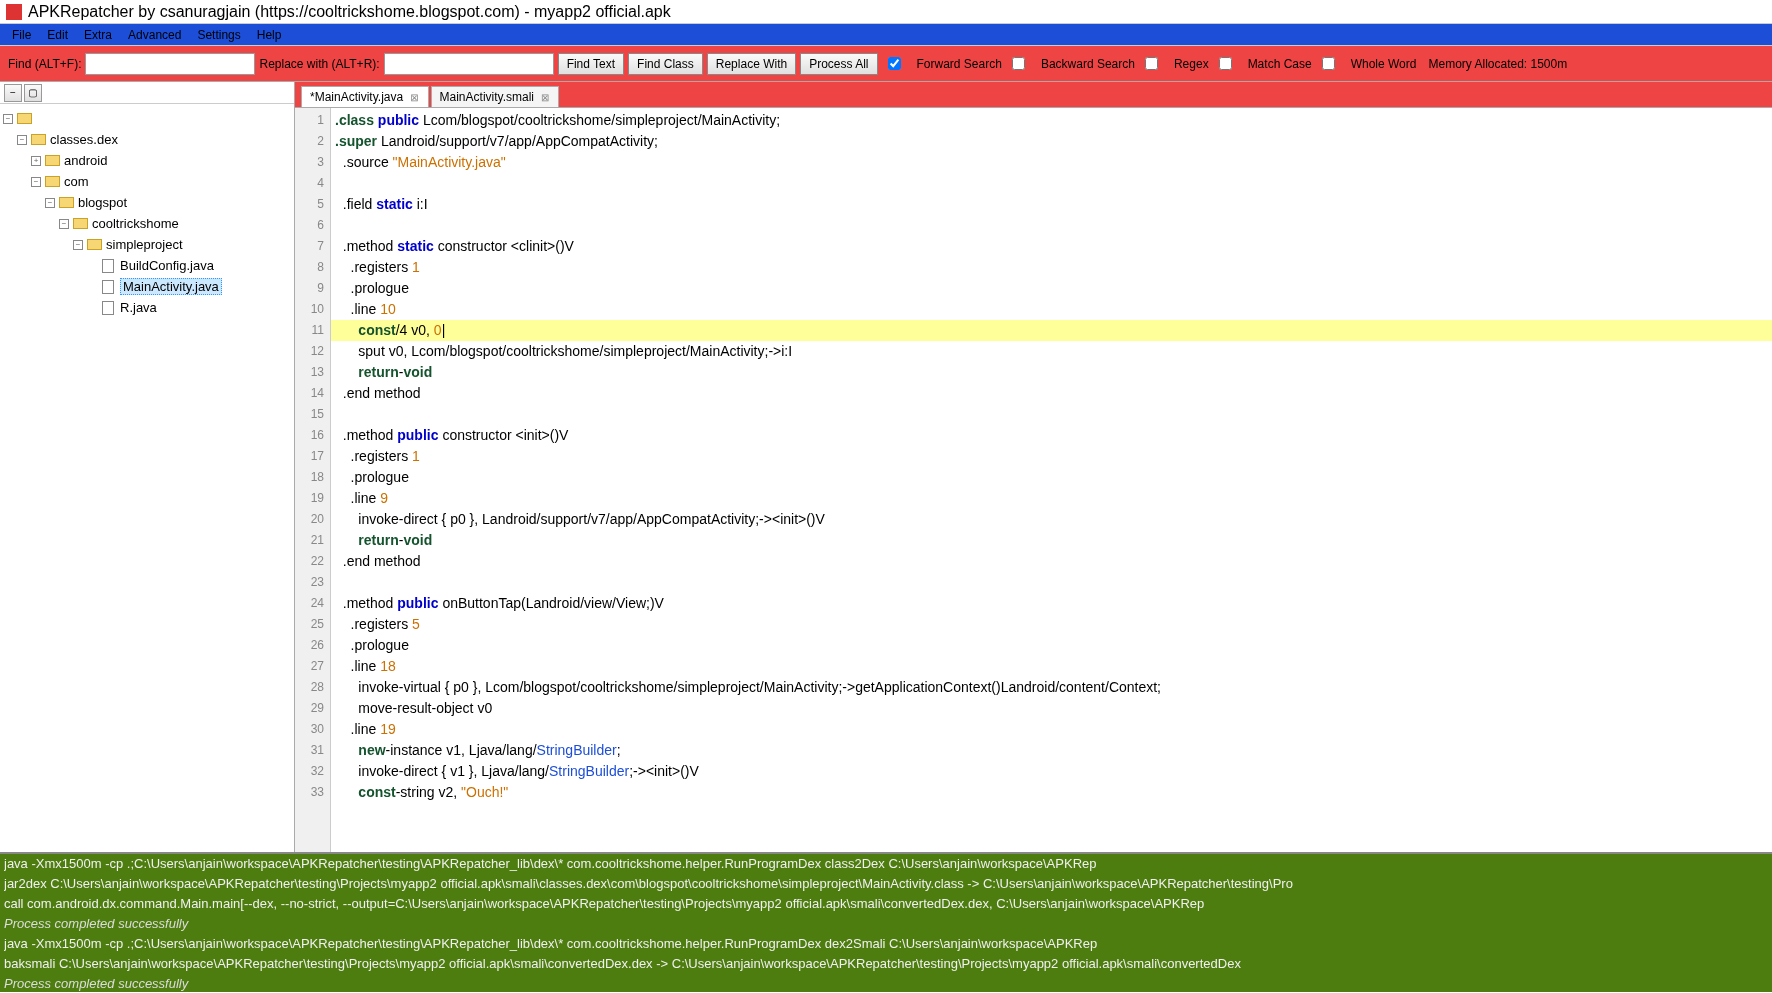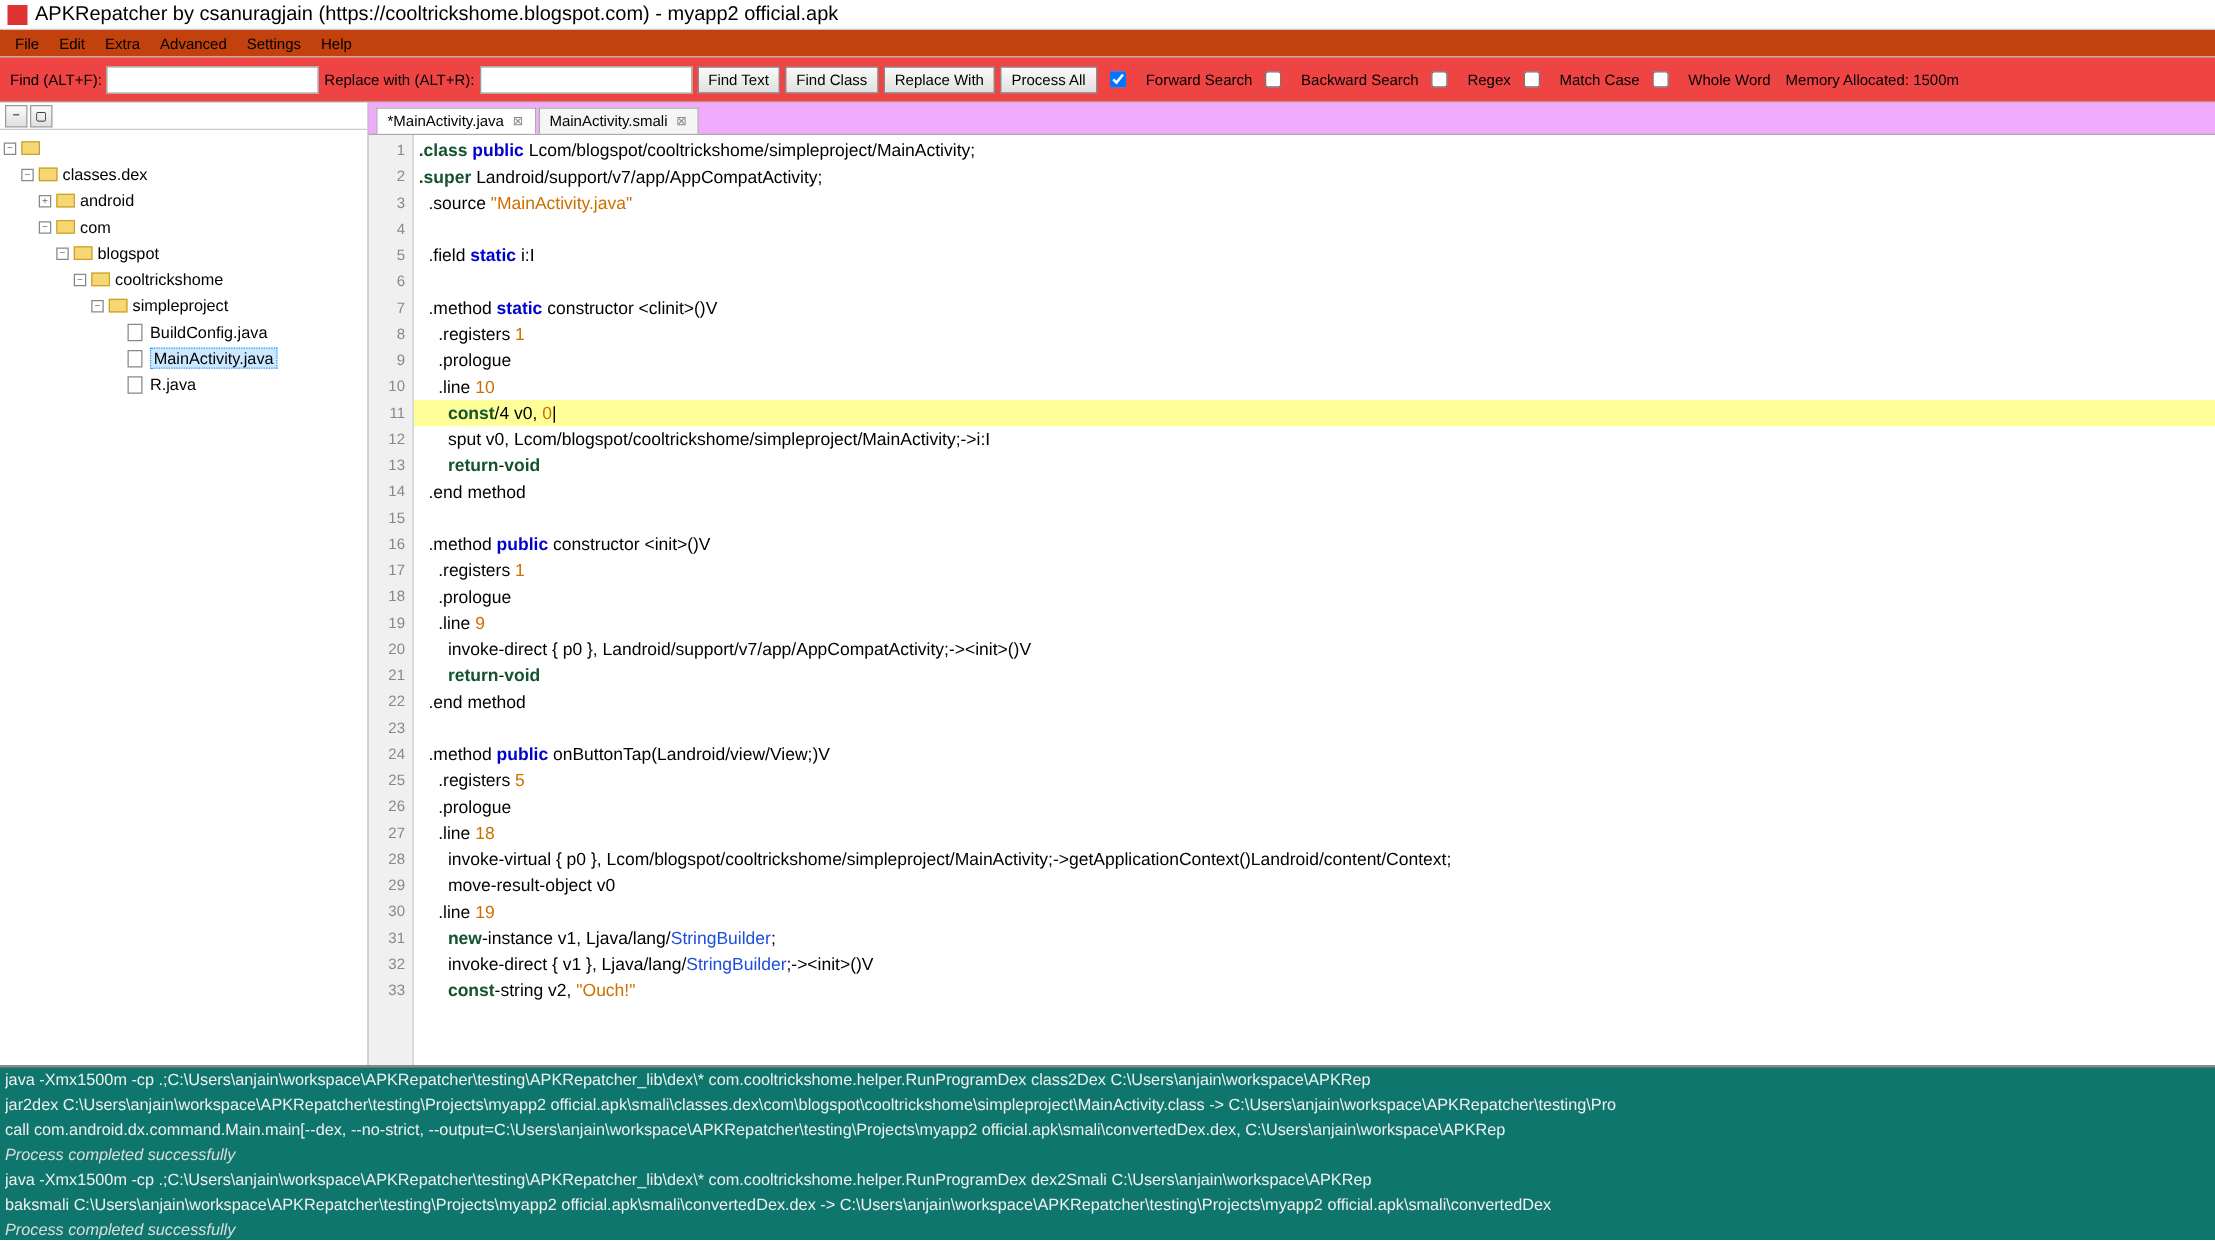--- a/index.html
+++ b/index.html
@@ -2,21 +2,21 @@
 <html><head>
 <meta charset="utf-8">
 <style>
 * { margin: 0; padding: 0; box-sizing: border-box; font-family: Tahoma, Arial, sans-serif; }
 body { background: #fff; overflow: hidden; width: 1772px; height: 993px; }
 
 .titlebar { background: #fff; border-bottom: 1px solid #ccc; padding: 2px 6px; display: flex; align-items: center; height: 24px; }
 .titlebar-icon { width: 16px; height: 16px; margin-right: 6px; background: #d33; display: inline-block; }
 .titlebar-text { font-size: 16px; }
 
-.menubar { background: #c2410c; border-bottom: 1px solid #ccc; padding: 2px 4px; height: 22px; display: flex; align-items: center; }
+.menubar { background: #1d4ed8; border-bottom: 1px solid #ccc; padding: 2px 4px; height: 22px; display: flex; align-items: center; }
 .menu-item { font-size: 12px; padding: 2px 8px; cursor: pointer; }
 
 .toolbar { background: #ef4444; border-bottom: 1px solid #aaa; padding: 6px 8px; display: flex; align-items: center; gap: 4px; height: 36px; }
 .toolbar-label { font-size: 12px; }
 .toolbar-input { border: 1px solid #999; background: #fff; height: 22px; padding: 0 4px; font-size: 12px; }
 .toolbar-input.find { width: 170px; }
 .toolbar-input.replace { width: 170px; }
 .toolbar-btn { background: linear-gradient(#fafafa,#e0e0e0); border: 1px solid #888; padding: 3px 8px; font-size: 12px; cursor: pointer; }
 .toolbar-checkbox { display: flex; align-items: center; gap: 16px; font-size: 12px; margin-left: 6px; }
 .toolbar-checkbox input { width: 13px; height: 13px; }
@@ -32,38 +32,38 @@
 .tree-toggle { width: 12px; height: 12px; text-align: center; font-size: 9px; color: #666; user-select: none; display: inline-flex; align-items: center; justify-content: center; margin-right: 2px; }
 .tree-spacer { display: inline-block; width: 14px; }
 .tree-icon { width: 16px; height: 13px; margin-right: 4px; display: inline-flex; align-items: center; justify-content: center; }
 .folder-icon { background: #f7d774; border: 1px solid #c9a227; width: 15px; height: 11px; }
 .file-icon { background: #fff; border: 1px solid #888; width: 12px; height: 14px; position: relative; }
 .expand-icon { background: #fff; border: 1px solid #888; width: 10px; height: 10px; font-size: 8px; line-height: 8px; text-align: center; }
 .tree-label { }
 .tree-row.selected .tree-label { background: #cce8ff; border: 1px dotted #3399ff; padding: 0 2px; }
 
 .editor-pane { flex: 1; display: flex; flex-direction: column; min-width: 0; }
-.tabstrip { background: #f0abfc; border-bottom: 1px solid #aaa; display: flex; padding-left: 6px; height: 26px; align-items: flex-end; }
+.tabstrip { background: #ef4444; border-bottom: 1px solid #aaa; display: flex; padding-left: 6px; height: 26px; align-items: flex-end; }
 .tab { background: #f5f5f5; border: 1px solid #aaa; border-bottom: none; padding: 3px 6px 3px 8px; font-size: 12px; margin-right: 2px; display: flex; align-items: center; gap: 4px; }
 .tab.active { background: #fff; }
 .tab-close { font-size: 10px; color: #888; cursor: pointer; padding: 0 2px; border: 1px solid transparent; }
 
 .code-wrap { flex: 1; display: flex; overflow: hidden; background: #fff; }
 .gutter { width: 36px; background: #f0f0f0; border-right: 1px solid #ccc; text-align: right; font-size: 12px; color: #888; padding-top: 2px; font-family: Consolas, monospace; }
 .gutter-line { height: 21px; padding-right: 6px; line-height: 21px; }
 .code { flex: 1; font-family: Consolas, monospace; font-size: 14px; padding-top: 2px; overflow: hidden; }
 .code-line { height: 21px; line-height: 21px; padding-left: 4px; white-space: pre; }
 .code-line.highlighted { background: #ffff99; }
 .kw { color: #14532d; font-weight: bold; }
 .kw2 { color: #0000cc; font-weight: bold; }
 .num { color: #cc7000; }
 .str { color: #cc7000; }
 .typ { color: #1d4ed8; }
 
-.console { background: #0f766e; color: #f0f0f0; font-family: Consolas, monospace; font-size: 13px; padding: 0 4px; height: 140px; overflow: hidden; border-top: 2px solid #888; white-space: pre; }
+.console { background: #4d7c0f; color: #f0f0f0; font-family: Consolas, monospace; font-size: 13px; padding: 0 4px; height: 140px; overflow: hidden; border-top: 2px solid #888; white-space: pre; }
 .console-line { height: 20px; line-height: 20px; overflow: hidden; }
 .console-line.italic { font-style: italic; color: #ddd; }
 </style>
 </head>
 <body>
 
 <div class="titlebar">
   <span class="titlebar-icon"></span>
   <span class="titlebar-text">APKRepatcher by csanuragjain (https://cooltrickshome.blogspot.com) - myapp2 official.apk</span>
 </div>

